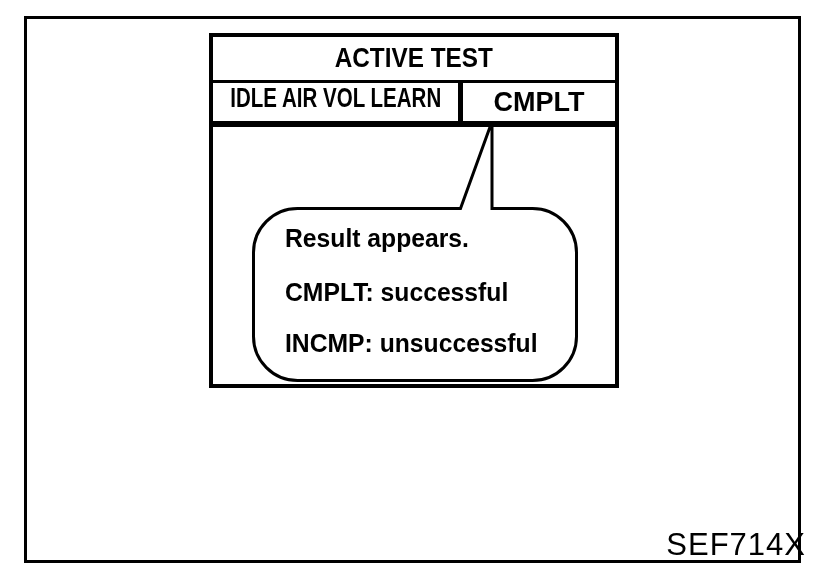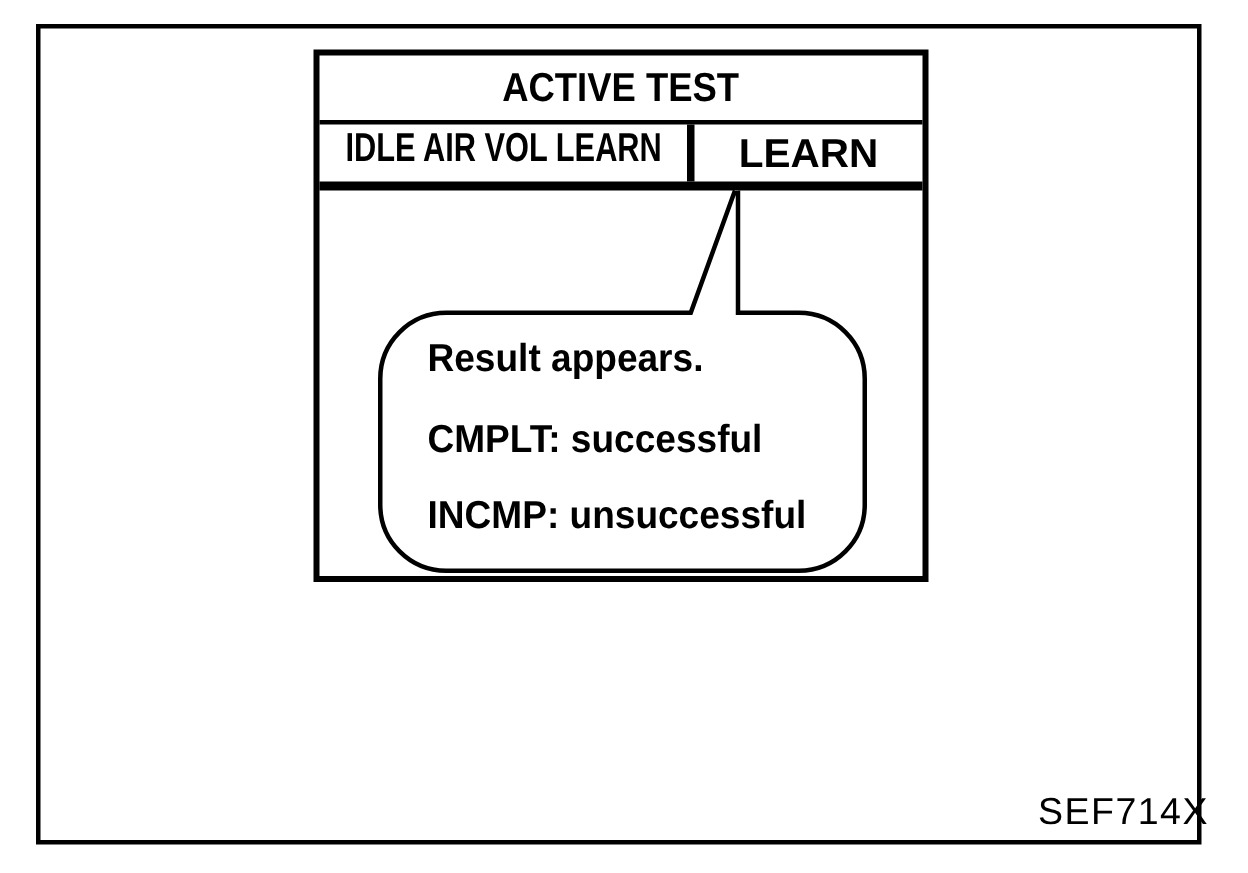--- a/index.html
+++ b/index.html
@@ -75,21 +75,21 @@
     transform: scaleX(0.95);
     transform-origin: left center;
   }
   .callout-line-1 { top: 223px; }
   .callout-line-2 { top: 277px; }
   .callout-line-3 { top: 328px; }
   .figure-code {
     position: absolute;
     right: 26px;
     top: 527px;
-    font-size: 25px;
+    font-size: 31px;
     font-weight: 400;
     letter-spacing: 1px;
     white-space: nowrap;
   }
 </style>
 </head>
 <body>
 
 <div class="page">
 
@@ -97,21 +97,21 @@
 
   <div class="screen">
     <div class="title-row">
       <span class="t cond90">ACTIVE TEST</span>
     </div>
     <div class="param-row">
       <div class="param-cell">
         <span class="t cond76">IDLE AIR VOL LEARN</span>
       </div>
       <div class="value-cell">
-        <span class="t">LEARN</span>
+        <span class="t">CMPLT</span>
       </div>
     </div>
   </div>
 
   <svg class="callout-svg" viewBox="0 0 832 582" xmlns="http://www.w3.org/2000/svg" aria-hidden="true">
     <path d="M 490 127
              L 460.5 208.5
              L 297.5 208.5
              A 44 44 0 0 0 253.5 252.5
              L 253.5 336.5

